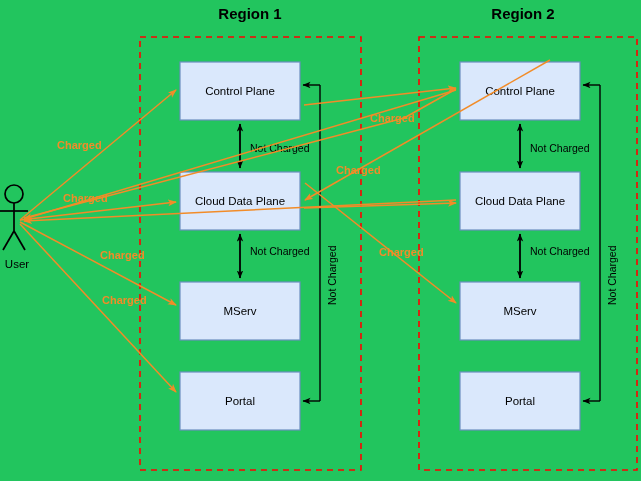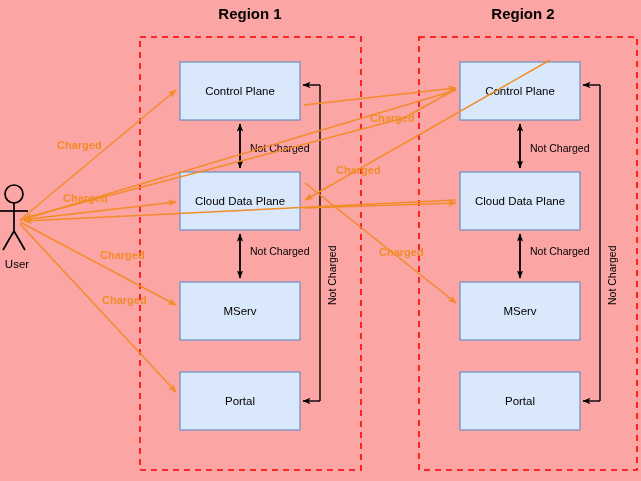--- a/index.html
+++ b/index.html
@@ -7,21 +7,21 @@
     padding: 0;
     background: #ffffff;
   }
   body {
     font-family: "Liberation Sans", sans-serif;
   }
   #canvas {
     position: relative;
     width: 641px;
     height: 481px;
-    background: #fca5a5;
+    background: #22c55e;
     overflow: hidden;
   }
   #diagram-svg {
     position: absolute;
     left: 0;
     top: 0;
     width: 641px;
     height: 481px;
   }
   .region-title {

